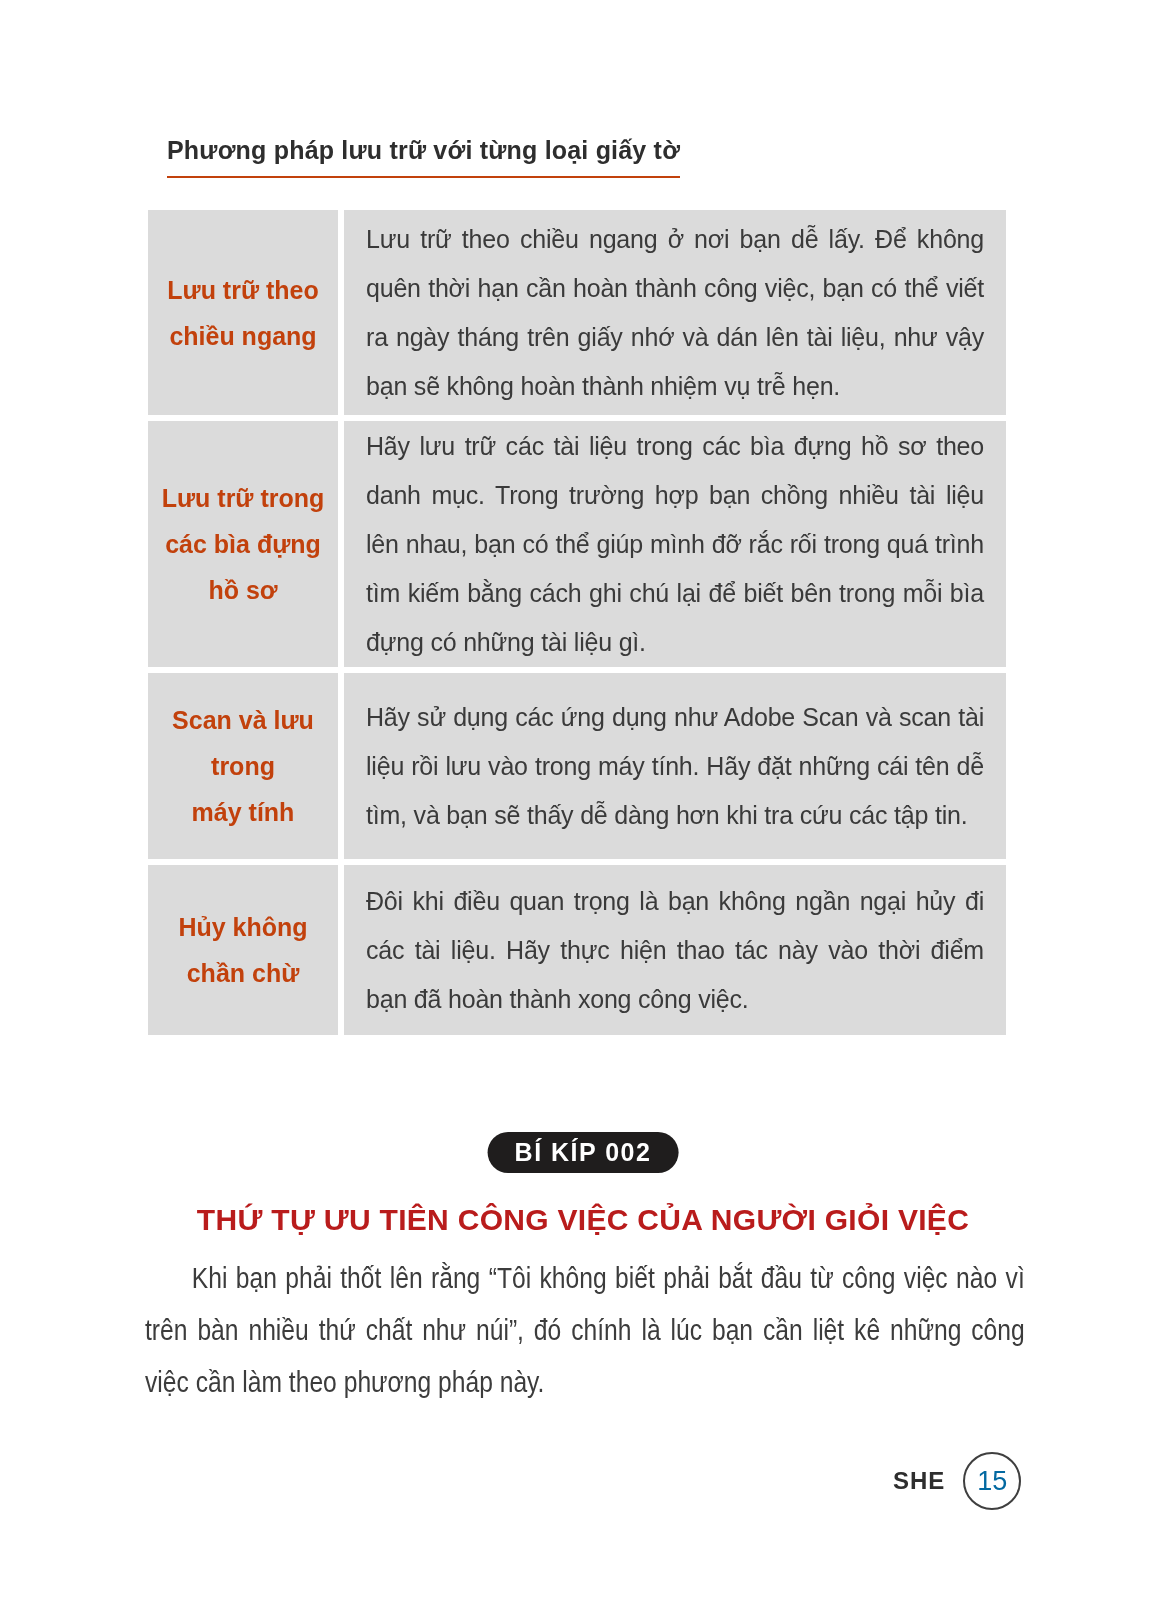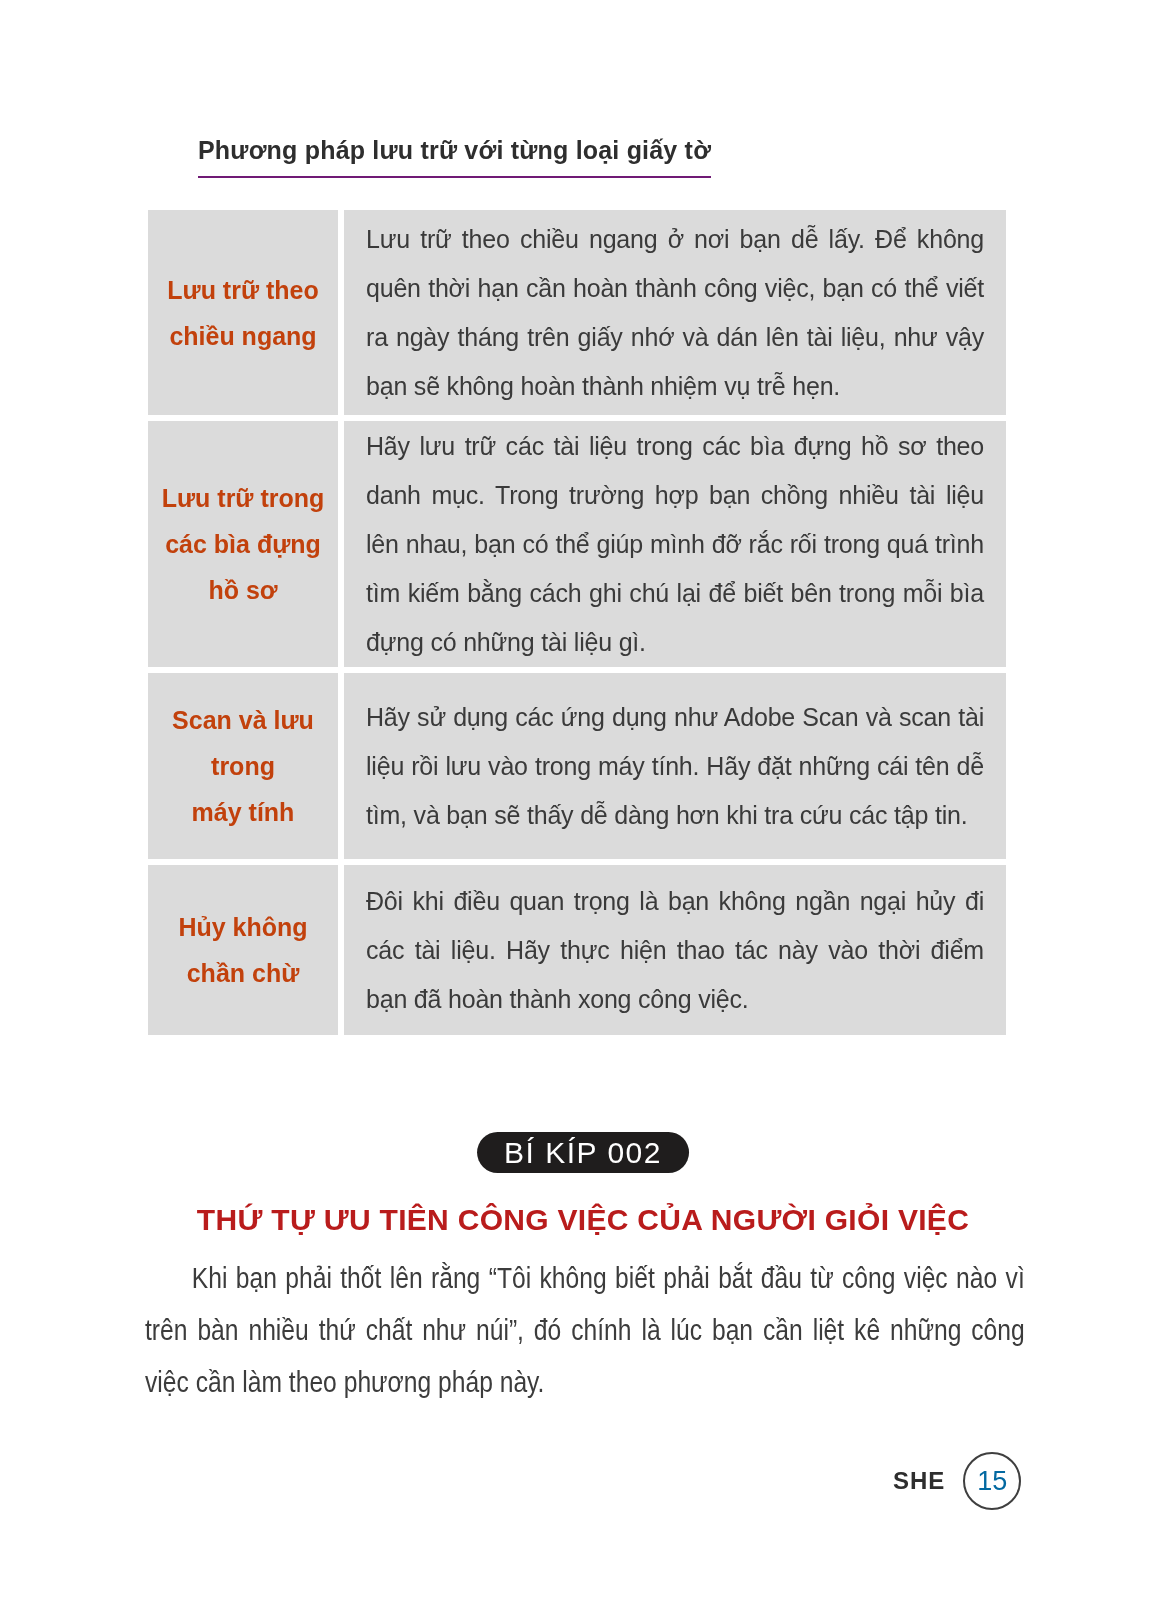--- a/index.html
+++ b/index.html
@@ -9,26 +9,26 @@
     height: 1607px;
     background: #ffffff;
     font-family: "Liberation Sans", "DejaVu Sans", sans-serif;
     color: #3a3a3a;
     overflow: hidden;
   }
 
   
   .doc-title {
     position: absolute;
-    left: 198px;
+    left: 167px;
     top: 136px;
     font-size: 25px;
     font-weight: 600;
     color: #2e2e2e;
-    border-bottom: 2px solid #701a75;
+    border-bottom: 2px solid #c2410c;
     padding-bottom: 11px;
     letter-spacing: 0.2px;
   }
 
   
   .stable {
     position: absolute;
     left: 148px;
     top: 210px;
     width: 858px;
@@ -71,22 +71,22 @@
   }
 
   
   .badge {
     position: absolute;
     top: 1132px;
     left: 50%;
     transform: translateX(-50%);
     background: #1f1d1d;
     color: #ffffff;
-    font-size: 30px;
-    font-weight: 400;
+    font-size: 25px;
+    font-weight: 700;
     letter-spacing: 1.5px;
     line-height: 41px;
     height: 41px;
     padding: 0 27px;
     border-radius: 21px;
     white-space: nowrap;
   }
 
   
   .section-heading {

